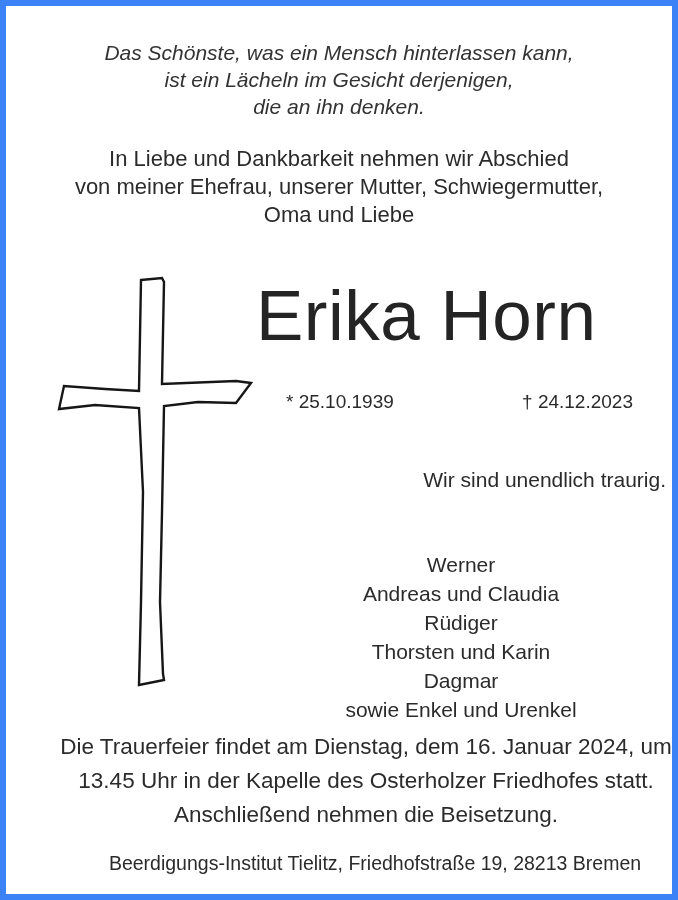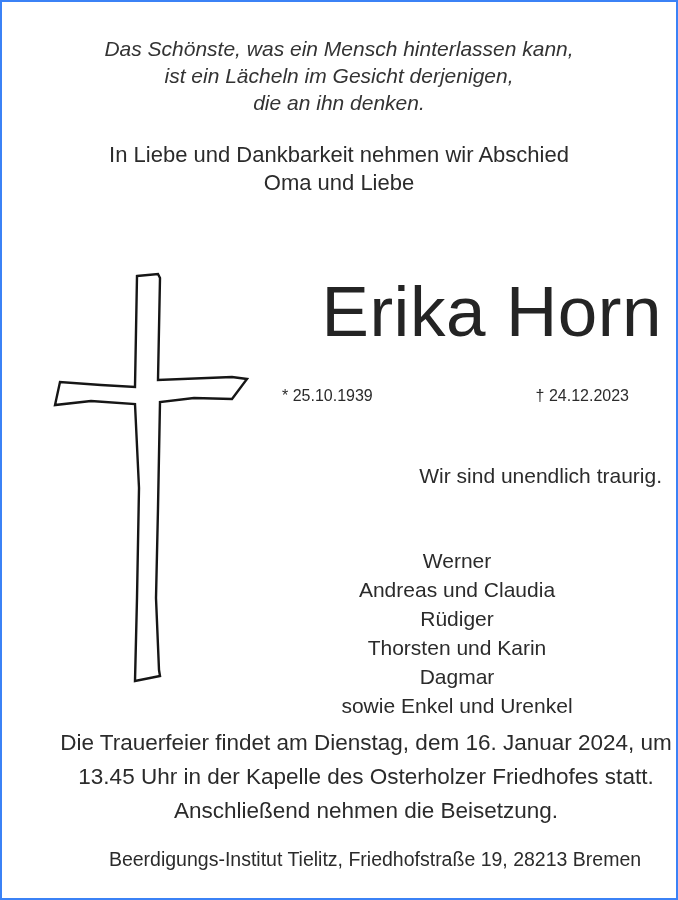--- a/index.html
+++ b/index.html
@@ -2,21 +2,21 @@
 <html><head>
 <meta charset="utf-8">
 <style>
   html, body { margin: 0; padding: 0; background: #e8e8e8; }
   .page {
     position: relative;
     width: 678px;
     height: 900px;
     margin: 0;
     background: #ffffff;
-    border: 2px solid #3b82f6;
+    border: 6px solid #3b82f6;
     box-sizing: border-box;
     overflow: hidden;
     font-family: "Liberation Sans", sans-serif;
     color: #2b2b2b;
   }
   .quote {
     position: absolute;
     top: 33px; left: 0; width: 100%;
     text-align: center;
     font-style: italic;
@@ -32,40 +32,40 @@
     line-height: 28px;
   }
   .cross-wrap {
     position: absolute;
     left: 44px; top: 266px;
     width: 205px; height: 416px;
   }
   .right-col { position: absolute; left: 250px; width: 410px; }
   .name {
     top: 272px;
-    text-align: right;
+    text-align: left;
     font-size: 71px;
     line-height: 76px;
     font-weight: 400;
     letter-spacing: 0.5px;
     color: #242424;
     white-space: nowrap;
   }
   .maiden {
     top: 355px;
     text-align: center;
     font-size: 21px;
   }
   .dates {
     top: 385px;
     display: flex;
     justify-content: space-between;
     padding: 0 33px 0 30px;
     box-sizing: border-box;
-    font-size: 16px;
+    font-size: 19px;
   }
   .condolence {
     top: 462px;
     text-align: right;
     font-size: 21px;
   }
   .mourners {
     top: 496px;
     text-align: center;
     font-size: 21px;
@@ -94,20 +94,21 @@
 <div class="page">
 
   <div class="quote">
     <div>Das Schönste, was ein Mensch hinterlassen kann,</div>
     <div>ist ein Lächeln im Gesicht derjenigen,</div>
     <div>die an ihn denken.</div>
   </div>
 
   <div class="intro">
     <div>In Liebe und Dankbarkeit nehmen wir Abschied</div>
+    <div>von meiner Ehefrau, unserer Mutter, Schwiegermutter,</div>
     <div>Oma und Liebe</div>
   </div>
 
   <div class="cross-wrap">
     <svg width="205" height="416" viewBox="0 0 205 416" xmlns="http://www.w3.org/2000/svg">
       <path d="M 91,8
                L 112,6 L 114,10
                L 112,112
                L 186,109 L 201,111
                L 186,131

